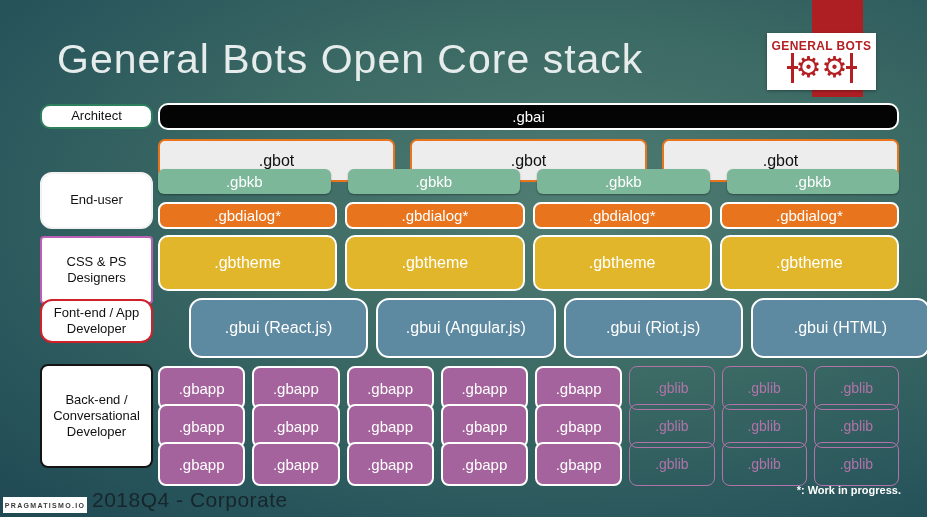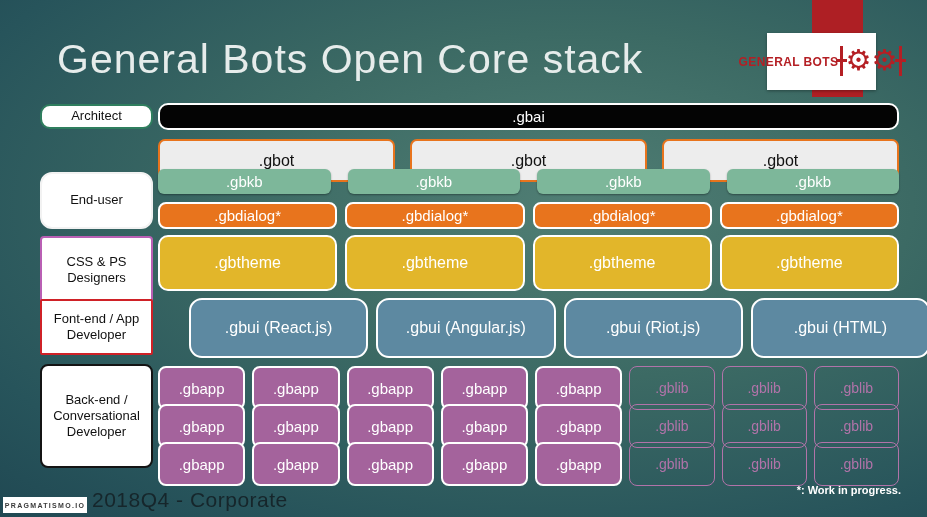--- a/index.html
+++ b/index.html
@@ -10,39 +10,39 @@
       #507e74 0%, #3c6a64 28%, #27545b 55%, #1b3f4c 80%, #132e3b 100%);
   }
   .title{
     position:absolute;left:57px;top:36px;width:720px;
     font-size:41px;letter-spacing:1px;color:#e6eceb;font-weight:400;
   }
   
   .logo-band{position:absolute;left:812px;top:0;width:51px;height:97px;background:#ae1f24;}
   .logo-card{
     position:absolute;left:767px;top:33px;width:109px;height:57px;background:#ffffff;
-    display:flex;flex-direction:row;align-items:center;justify-content:center;
+    display:flex;flex-direction:column;align-items:center;justify-content:center;
     box-shadow:0 1px 3px rgba(0,0,0,.35);
   }
   .logo-name{font-size:12px;font-weight:800;color:#b41f24;letter-spacing:.4px;white-space:nowrap;}
   .logo-gears{display:flex;align-items:center;height:34px;margin-top:-2px;color:#b41f24;}
   .gear-glyph{font-size:29px;line-height:29px;color:#b41f24;font-family:"DejaVu Sans",sans-serif;}
   .gear-bar{position:relative;width:3px;height:30px;background:#b41f24;margin:0 2px;}
   .gear-bar::after{content:"";position:absolute;top:13px;left:-4px;width:11px;height:3px;background:#b41f24;}
   
   .role{
     position:absolute;left:40px;width:113px;background:#ffffff;border-radius:10px;
     display:flex;align-items:center;justify-content:center;text-align:center;
     font-size:13px;color:#111;line-height:1.25;padding:2px 5px;box-sizing:border-box;
   }
   .role-1{top:104px;height:25px;border:2px solid #2f7e5e;text-align:right;}
   .role-2{top:140px;height:40px;border:2px solid #e3b628;margin-top:40px;}
   .role-3{top:172px;height:57px;border:2px solid #f2f2f2;border-radius:12px;}
   .role-4{top:236px;height:68px;border:2px solid #b95fb4;border-radius:4px;}
-  .role-5{top:299px;height:56px;border:2px solid #cf2127;border-radius:2px;}
+  .role-5{top:299px;height:44px;border:2px solid #cf2127;border-radius:12px;}
   .role-6{top:364px;height:104px;border:2px solid #141414;border-radius:8px;}
   
   .row{position:absolute;left:158px;width:741px;display:flex;}
   .cell{flex:1;display:flex;align-items:center;justify-content:center;box-sizing:border-box;color:#fff;}
   .gbai-bar{
     position:absolute;left:158px;top:103px;width:741px;height:27px;background:#040404;
     border:2px solid #ffffff;border-radius:10px;display:flex;align-items:center;justify-content:center;
     color:#fff;font-size:15px;box-sizing:border-box;
   }
   .row-gbot{top:139px;height:43px;gap:15px;justify-content:flex-end;}

